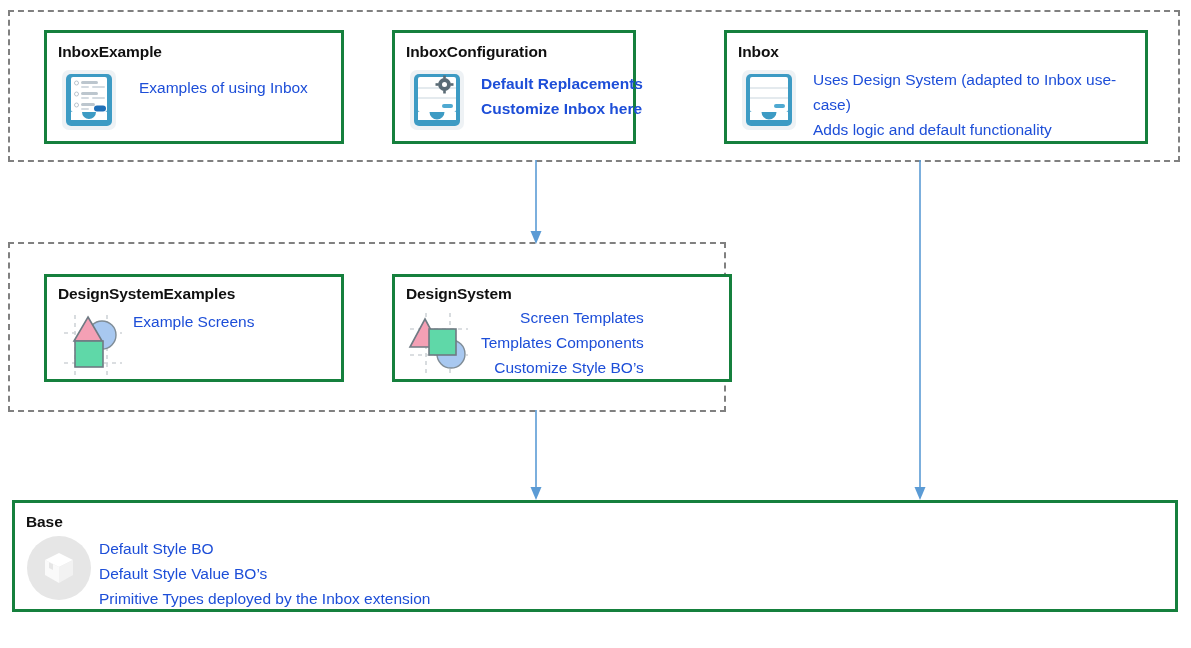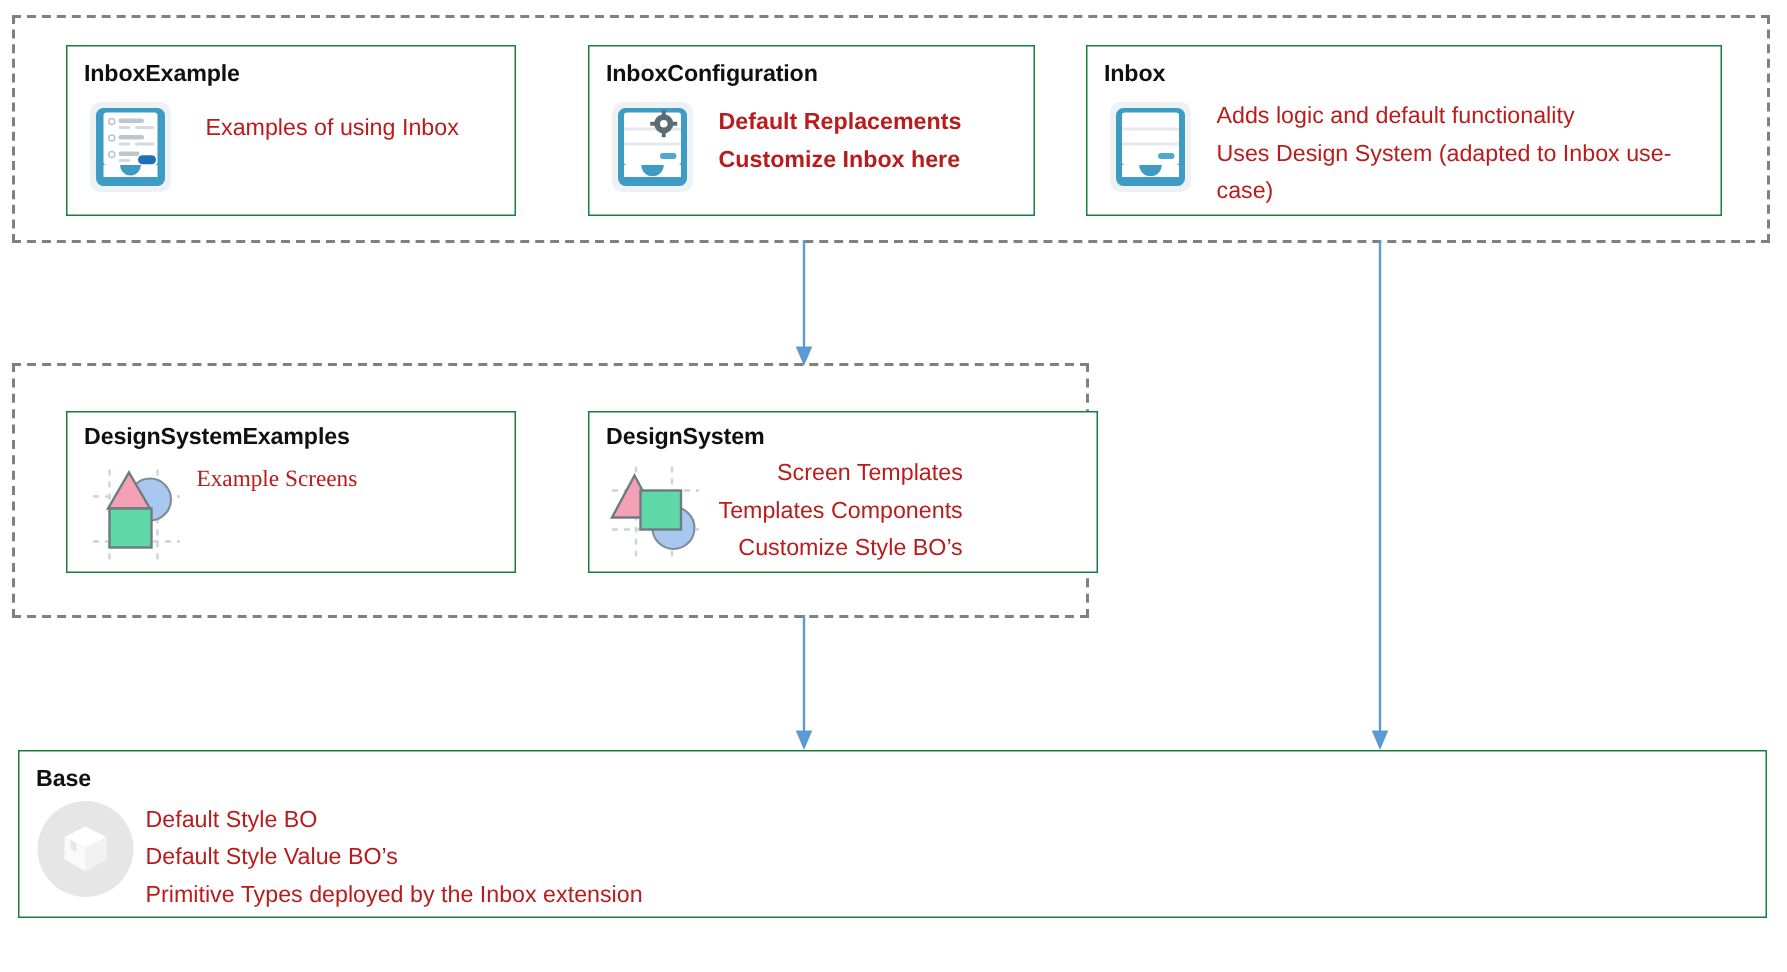--- a/index.html
+++ b/index.html
@@ -25,27 +25,27 @@
     border: 2px dashed #808080;
     box-sizing: border-box;
     background: transparent;
   }
   #group-inbox   { left: 8px;  top: 10px;  width: 1172px; height: 152px; }
   #group-design  { left: 8px;  top: 242px; width: 718px;  height: 170px; }
 
   
   .card {
     position: absolute;
-    border: 1px solid #15803d;
+    border: 3px solid #15803d;
     box-sizing: border-box;
     background: #ffffff;
     padding-left: 26px;
   }
   #card-inbox-example   { left: 44px;  top: 30px;  width: 300px; height: 114px; }
-  #card-inbox-config    { left: 392px; top: 30px;  width: 298px; height: 114px; }
+  #card-inbox-config    { left: 392px; top: 30px;  width: 244px; height: 114px; }
   #card-inbox           { left: 724px; top: 30px;  width: 424px; height: 114px; }
   #card-ds-examples     { left: 44px;  top: 274px; width: 300px; height: 108px; }
   #card-design-system   { left: 392px; top: 274px; width: 340px; height: 108px; }
   #card-base            { left: 12px;  top: 500px; width: 1166px; height: 112px; }
 
   .card-title {
     position: absolute;
     font-size: 15.5px;
     font-weight: bold;
     color: #101010;
@@ -66,28 +66,28 @@
   #card-inbox-example .card-icon,
   #card-inbox-config  .card-icon,
   #card-inbox         .card-icon { top: 33px; width: 62px; height: 68px; }
   #card-ds-examples   .card-icon,
   #card-design-system .card-icon { top: 30px; width: 70px; height: 72px; }
   #card-base          .card-icon { top: 32px; width: 66px; height: 66px; }
 
   .card-lines {
     position: absolute;
     font-size: 15.5px;
-    color: #b91c1c;
+    color: #1d4ed8;
     line-height: 25px;
     white-space: nowrap;
   }
   #card-inbox-example  .card-lines { left: 92px; top: 42px; }
   #card-inbox-config   .card-lines { left: 86px; top: 38px; font-weight: bold; }
   #card-inbox          .card-lines { left: 86px; top: 34px; white-space: normal; width: 324px; }
-  #card-ds-examples    .card-lines { left: 86px; top: 32px; font-family: Liberation Serif, serif; }
+  #card-ds-examples    .card-lines { left: 86px; top: 32px; }
   #card-design-system  .card-lines { left: 86px; top: 28px; text-align: right; }
   #card-base           .card-lines { left: 84px; top: 33px; }
 
   
   .arrow { position: absolute; }
 
   
   .icon-svg { display: block; width: 100%; height: 100%; }
 </style>
 </head>
@@ -175,22 +175,22 @@
         <rect x="4" y="4" width="54" height="60" rx="7" fill="#eef2f5"></rect>
         <rect x="8" y="8" width="46" height="52" rx="5" fill="#3d9bc4"></rect>
         <rect x="12" y="11" width="38" height="35" rx="2" fill="#ffffff"></rect>
         <line x1="12" y1="22" x2="50" y2="22" stroke="#e4eaee" stroke-width="2"></line>
         <line x1="12" y1="32" x2="50" y2="32" stroke="#e4eaee" stroke-width="2"></line>
         <rect x="36" y="38" width="11" height="4" rx="2" fill="#4fa9d1"></rect>
         <path d="M12 46 L23.5 46 A7.2 7.2 0 0 0 38.5 46 L50 46 L50 54 L12 54 Z" fill="#ffffff"></path>
       </svg>
     </div>
     <div class="card-lines">
+      <div>Uses Design System (adapted to Inbox use-case)</div>
       <div>Adds logic and default functionality</div>
-      <div>Uses Design System (adapted to Inbox use-case)</div>
     </div>
   </div>
 
   <div class="card" id="card-ds-examples">
     <div class="card-title">DesignSystemExamples</div>
     <div class="card-icon">
       <svg class="icon-svg" viewBox="0 0 70 72">
         <g stroke="#cfd4d8" stroke-width="1.6" stroke-dasharray="4 4">
           <line x1="6" y1="26" x2="64" y2="26"></line>
           <line x1="6" y1="56" x2="64" y2="56"></line>

